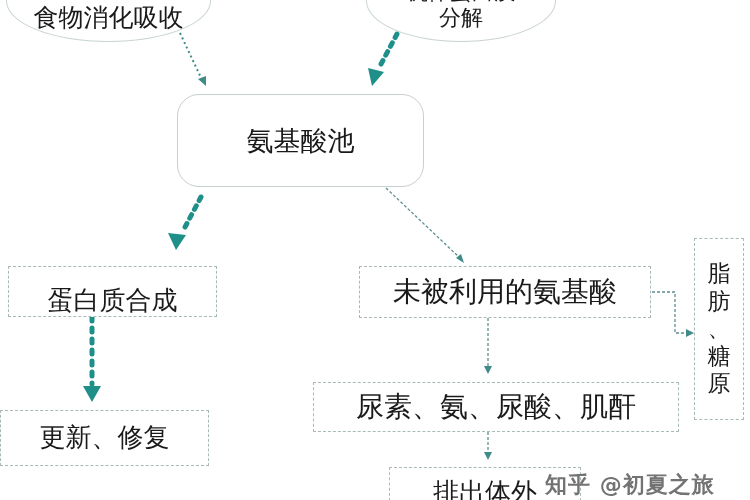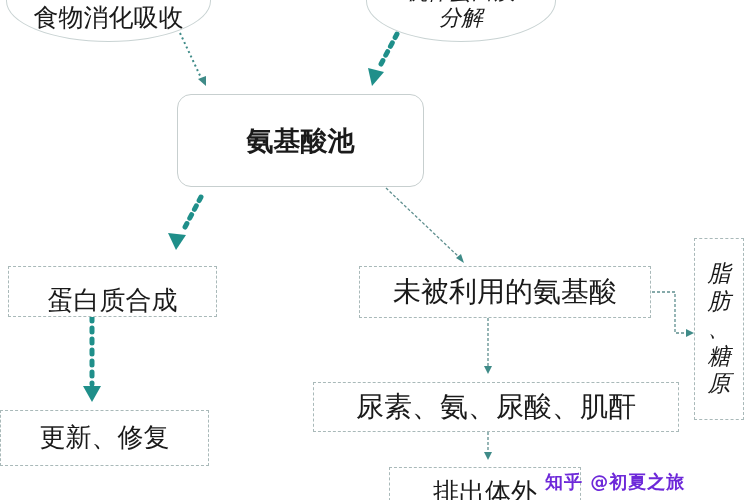--- a/index.html
+++ b/index.html
@@ -27,47 +27,46 @@
       text-align: center;
       line-height: 1.15;
       white-space: nowrap;
     }
     .ellipse {
       border: 1.5px solid #c9d3d3;
       border-radius: 50%;
     }
     .rounded {
       border: 1.5px solid #c7cfcf;
-      border-radius: 14px;
-      font-weight: bold;
+      border-radius: 22px;
     }
     .dashed {
       border: 1.5px dashed #a9b9b9;
     }
     .vertical {
       flex-direction: column;
       white-space: normal;
       line-height: 1.2;
     }
-    .vertical span { display: block; font-style: italic; }
+    .vertical span { display: block; }
     svg.arrows {
       position: absolute;
       left: 0;
       top: 0;
       width: 750px;
       height: 500px;
       pointer-events: none;
     }
     .watermark {
       position: absolute;
       left: 545px;
       top: 470px;
       font-family: "DejaVu Sans", "Liberation Sans", sans-serif;
-      font-size: 18px;
-      color: #6d28d9;
+      font-size: 22px;
+      color: #737373;
       font-weight: bold;
       letter-spacing: 1px;
       white-space: nowrap;
     }
   </style>
 </head>
 <body>
 
 <div class="canvas">
 

